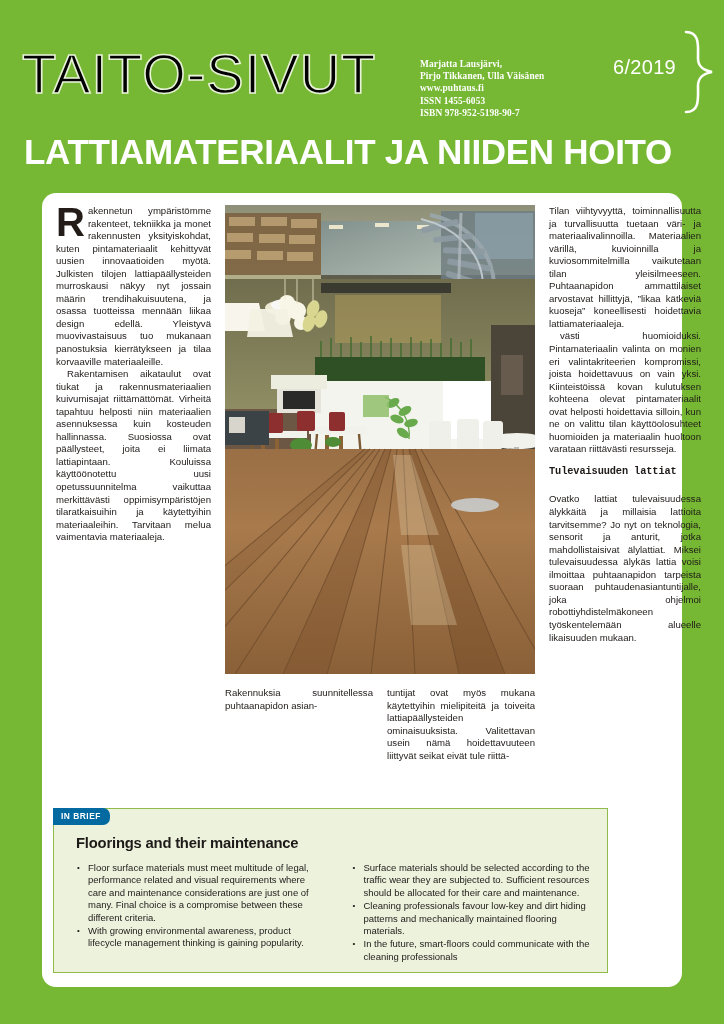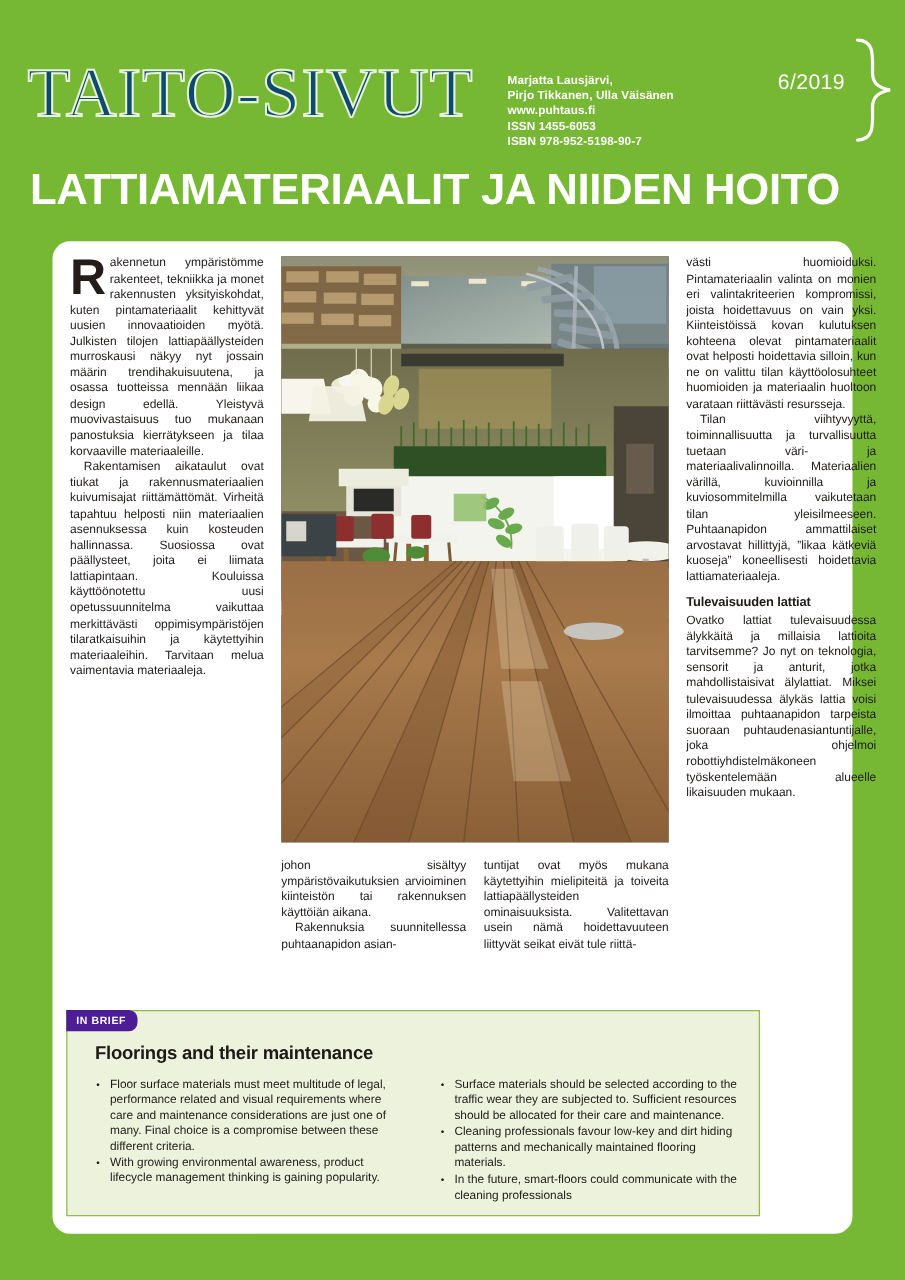--- a/index.html
+++ b/index.html
@@ -33,40 +33,40 @@
     letter-spacing: 1px;
     color: transparent;
     -webkit-text-stroke: 1.6px #ecf5dd;
     font-weight: 400;
     font-family: "Liberation Sans", sans-serif;
     white-space: nowrap;
     text-shadow: 0 0 0 rgba(0,0,0,0);
   }
   .masthead-inner {
     display: inline-block;
-    color: #0c4a6e;
-    font-family: Liberation Serif, serif;
+    color: #000000;
     -webkit-text-stroke: 1.6px #e8f2d8;
   }
   .credits {
     position: absolute;
-    left: 406px;
+    left: 420px;
     top: 58px;
     color: #ffffff;
     font-size: 9.4px;
     line-height: 12.2px;
     font-weight: bold;
     letter-spacing: 0.1px;
+    font-family: Liberation Serif, serif;
   }
   .issue {
     position: absolute;
     right: 48px;
     top: 56px;
     color: #ffffff;
-    font-size: 17px;
+    font-size: 20px;
     font-weight: 400;
     letter-spacing: 0.3px;
   }
   .brace {
     position: absolute;
     right: 4px;
     top: 30px;
     width: 40px;
     height: 84px;
   }
@@ -126,22 +126,23 @@
     font-weight: bold;
     color: #231c18;
     margin: 1px 3px 0 0;
     font-family: "Liberation Sans", sans-serif;
   }
 
   .subhead {
     font-size: 10.3px;
     font-weight: bold;
     color: #1e1a18;
-    margin: 9px 0 1px 0;
+    margin: 9px 0 16px 0;
     letter-spacing: -0.1px;
+    font-family: Liberation Mono, monospace;
   }
 
   
   .photo {
     position: absolute;
     left: 172px;
     top: 3px;
     width: 310px;
     height: 469px;
     overflow: hidden;
@@ -158,21 +159,21 @@
     height: 165px;
     background: #edf2dd;
     border: 1.6px solid #8ebb4a;
     box-sizing: border-box;
     padding: 10px 12px 8px 12px;
   }
   .brief-tab {
     position: absolute;
     left: 53px;
     top: 808px;
-    background: #4c1d95;
+    background: #0369a1;
     color: #ffffff;
     font-size: 8.4px;
     font-weight: bold;
     letter-spacing: 0.5px;
     padding: 3px 9px 3px 8px;
     border-radius: 0 7px 7px 0;
     line-height: 11px;
   }
   .brief-title {
     margin: 16px 0 0 10px;
@@ -502,31 +503,30 @@
       </div>
 
       <div class="col col-left">
         <p>
           <span class="dropcap">R</span><span>akennetun ympäristömme rakenteet, tekniikka ja monet rakennusten yksityiskohdat, kuten pintamateriaalit kehittyvät uusien innovaatioiden myötä. Julkisten tilojen lattiapäällysteiden murroskausi näkyy nyt jossain määrin trendihakuisuutena, ja osassa tuotteissa mennään liikaa design edellä. Yleistyvä muovivastaisuus tuo mukanaan panostuksia kierrätykseen ja tilaa korvaaville materiaaleille.</span>
         </p>
         <p>Rakentamisen aikataulut ovat tiukat ja rakennusmateriaalien kuivumisajat riittämättömät. Virheitä tapahtuu helposti niin materiaalien asennuksessa kuin kosteuden hallinnassa. Suosiossa ovat päällysteet, joita ei liimata lattiapintaan. Kouluissa käyttöönotettu uusi opetussuunnitelma vaikuttaa merkittävästi oppimisympäristöjen tilaratkaisuihin ja käytettyihin materiaaleihin. Tarvitaan melua vaimentavia materiaaleja.</p>
       </div>
 
       <div class="col col-mid">
-        <p>johon sisältyy ympäristövaikutuksien arvioiminen kiinteistön tai rakennuksen käyttöiän aikana.</p>
         <p>Rakennuksia suunnitellessa puhtaanapidon asian-</p>
       </div>
 
       <div class="col col-mid2">
         <p>tuntijat ovat myös mukana käytettyihin mielipiteitä ja toiveita lattiapäällysteiden ominaisuuksista. Valitettavan usein nämä hoidettavuuteen liittyvät seikat eivät tule riittä-</p>
       </div>
 
       <div class="col col-right">
+        <p>Tilan viihtyvyyttä, toiminnallisuutta ja turvallisuutta tuetaan väri- ja materiaalivalinnoilla. Materiaalien värillä, kuvioinnilla ja kuviosommitelmilla vaikutetaan tilan yleisilmeeseen. Puhtaanapidon ammattilaiset arvostavat hillittyjä, ”likaa kätkeviä kuoseja” koneellisesti hoidettavia lattiamateriaaleja.</p>
         <p>västi huomioiduksi. Pintamateriaalin valinta on monien eri valintakriteerien kompromissi, joista hoidettavuus on vain yksi. Kiinteistöissä kovan kulutuksen kohteena olevat pintamateriaalit ovat helposti hoidettavia silloin, kun ne on valittu tilan käyttöolosuhteet huomioiden ja materiaalin huoltoon varataan riittävästi resursseja.</p>
-        <p>Tilan viihtyvyyttä, toiminnallisuutta ja turvallisuutta tuetaan väri- ja materiaalivalinnoilla. Materiaalien värillä, kuvioinnilla ja kuviosommitelmilla vaikutetaan tilan yleisilmeeseen. Puhtaanapidon ammattilaiset arvostavat hillittyjä, ”likaa kätkeviä kuoseja” koneellisesti hoidettavia lattiamateriaaleja.</p>
         <div class="subhead">Tulevaisuuden lattiat</div>
         <p>Ovatko lattiat tulevaisuudessa älykkäitä ja millaisia lattioita tarvitsemme? Jo nyt on teknologia, sensorit ja anturit, jotka mahdollistaisivat älylattiat. Miksei tulevaisuudessa älykäs lattia voisi ilmoittaa puhtaanapidon tarpeista suoraan puhtaudenasiantuntijalle, joka ohjelmoi robottiyhdistelmäkoneen työskentelemään alueelle likaisuuden mukaan.</p>
       </div>
 
     </div>
   </div>
 
   <div class="brief">
     <div class="brief-title">Floorings and their maintenance</div>
     <div class="brief-cols">

